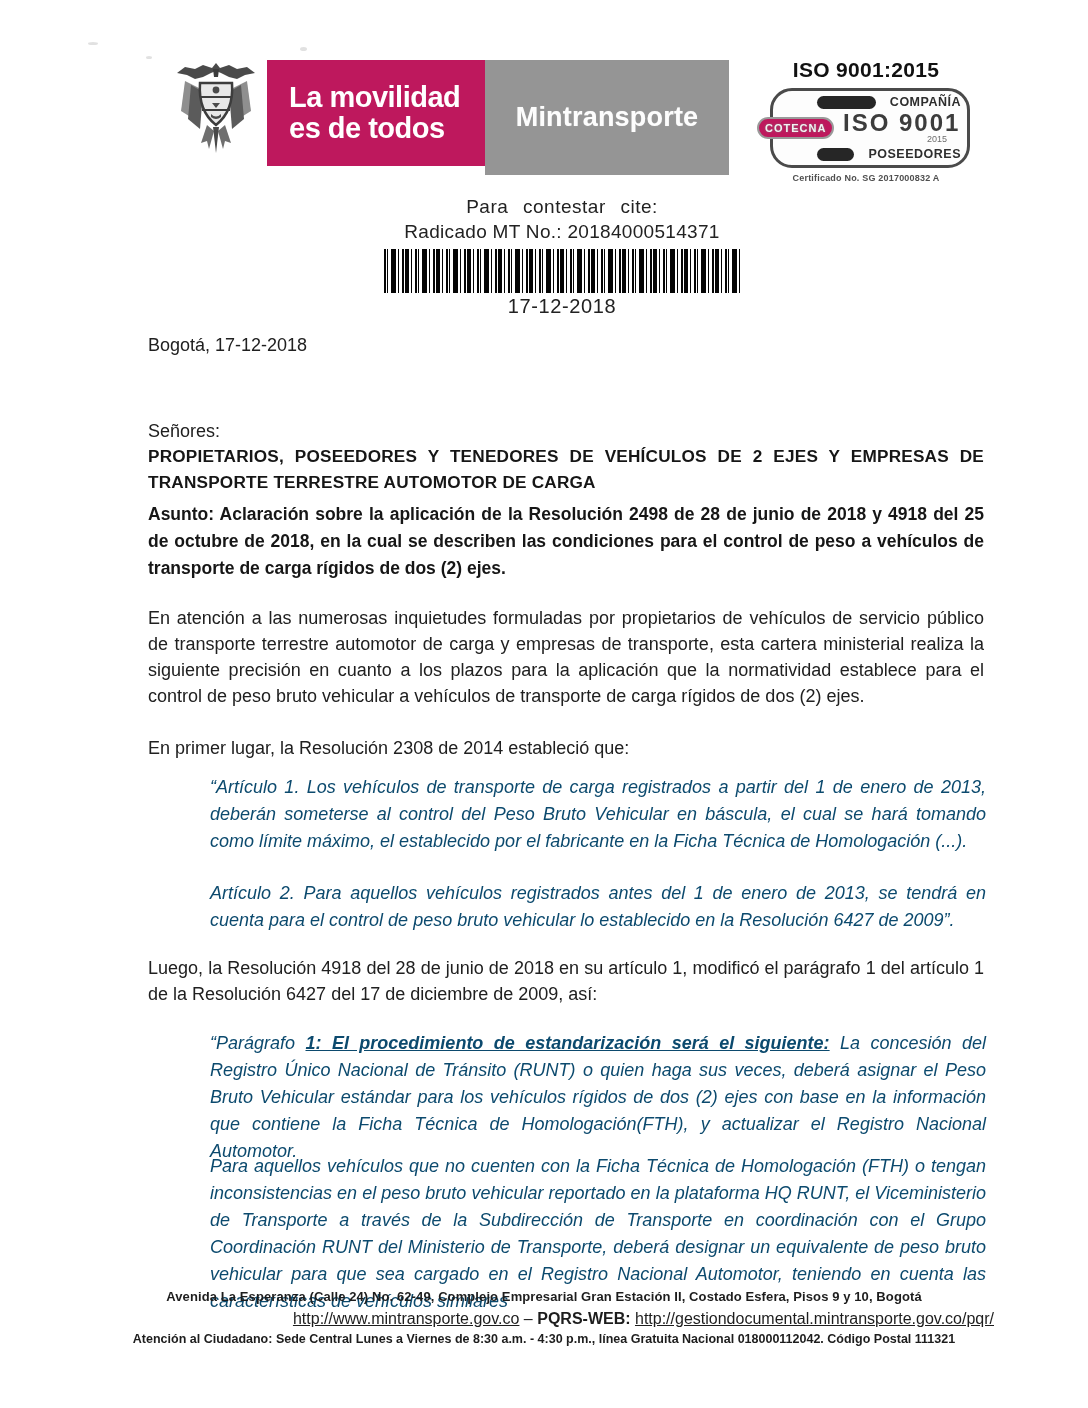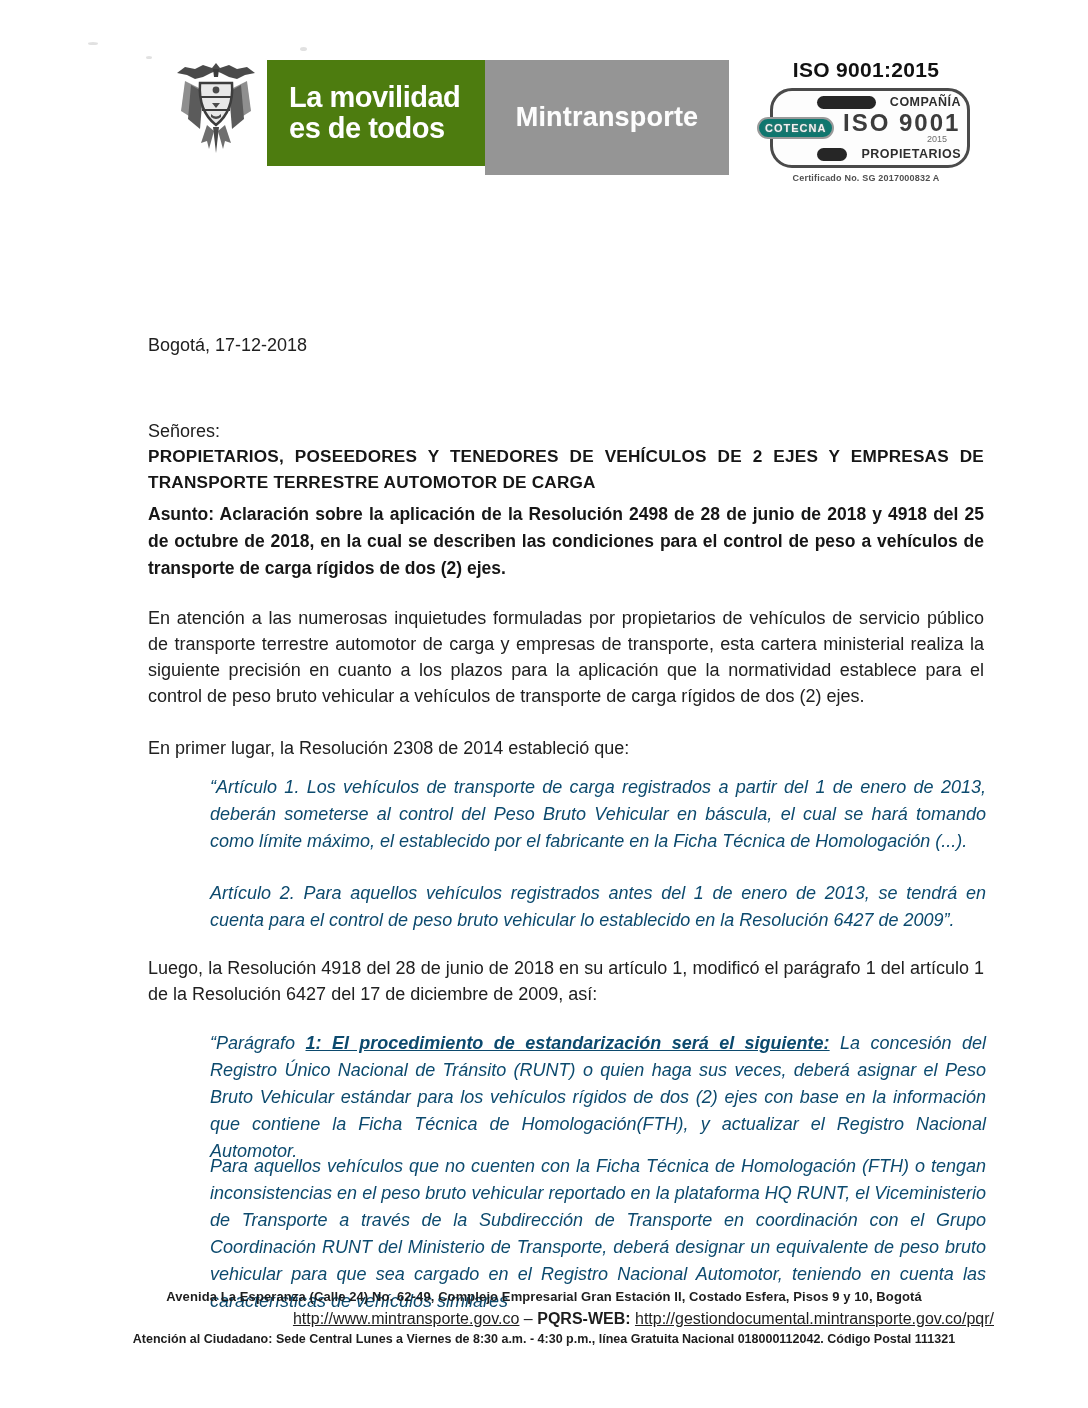--- a/index.html
+++ b/index.html
@@ -4,31 +4,31 @@
 <style>
   * { margin:0; padding:0; box-sizing:border-box; }
   html,body { width:1088px; height:1408px; background:#ffffff; }
   body { font-family:"Liberation Sans", sans-serif; color:#1f1f1f; position:relative;
          -webkit-font-smoothing:antialiased; }
   .page { position:absolute; inset:0; background:#fff; }
 
   
   .masthead { position:absolute; top:58px; left:165px; right:112px; height:118px; display:flex; align-items:flex-start; }
   .crest { width:102px; height:114px; flex:0 0 auto; display:flex; align-items:center; justify-content:center; }
-  .slogan-box { width:218px; height:106px; background:#4d7c0f; color:#fff; display:flex; flex-direction:column;
+  .slogan-box { width:218px; height:106px; background:#be185d; color:#fff; display:flex; flex-direction:column;
                 justify-content:center; padding-left:22px; font-weight:bold; font-size:29px; line-height:1.08;
                 letter-spacing:-0.5px; margin-top:2px; }
   .ministry-box { width:244px; height:115px; background:#959595; color:#fdfdfd; display:flex; align-items:center;
                   justify-content:center; font-weight:bold; font-size:27px; letter-spacing:0.2px; margin-top:2px;
                   text-shadow:0 0 1px rgba(255,255,255,.4); }
   .iso-block { margin-left:auto; width:220px; text-align:center; }
   .iso-title { font-weight:bold; font-size:21px; color:#111; letter-spacing:0.3px; }
   .iso-pill { position:relative; margin-top:6px; margin-left:14px; width:200px; height:80px;
               border:3px solid #4a4a4a; border-radius:22px; background:#fdfdfd; }
-  .cotecna-badge { position:absolute; left:-16px; top:50%; transform:translateY(-50%); background:#0f766e;
+  .cotecna-badge { position:absolute; left:-16px; top:50%; transform:translateY(-50%); background:#be185d;
                    border:2px solid #9a9a9a; border-radius:12px; color:#f2f2f2; font-weight:bold; font-size:11px;
                    padding:3px 6px; letter-spacing:1px; text-shadow:0 0 2px #808080; }
   .iso-rows { position:absolute; left:44px; right:6px; top:4px; bottom:4px; display:flex; flex-direction:column;
               justify-content:space-between; }
   .iso-row { display:flex; align-items:center; gap:14px; }
   .iso-bar { display:inline-block; width:64px; height:13px; background:#262626; border-radius:7px; }
   .iso-row-label { font-weight:bold; font-size:12.5px; color:#2e2e2e; letter-spacing:0.5px; }
   .iso-big { font-size:24px; font-weight:bold; color:#3c3c3c; letter-spacing:2px; text-align:left; padding-left:26px; line-height:0.9; }
   .iso-year { font-size:9px; color:#6d6d6d; text-align:right; padding-right:14px; margin-top:-4px; }
   .iso-cert-no { margin-top:5px; font-size:9px; color:#4f4f4f; font-weight:bold; letter-spacing:0.2px; }
@@ -115,28 +115,34 @@
         <span class="cotecna-badge">COTECNA</span>
         <div class="iso-rows">
           <div class="iso-row">
             <span class="iso-bar"></span>
             <span class="iso-row-label">COMPAÑÍA</span>
           </div>
           <div class="iso-big">ISO 9001</div>
           <div class="iso-year">2015</div>
           <div class="iso-row">
             <span class="iso-bar"></span>
-            <span class="iso-row-label">PROPIETARIOS</span>
+            <span class="iso-row-label">POSEEDORES</span>
           </div>
         </div>
       </div>
       <div class="iso-cert-no">Certificado No. SG 2017000832 A</div>
     </div>
   </header>
 
+  <section class="radicado">
+    <div class="radicado-line1">Para contestar cite:</div>
+    <div class="radicado-line2">Radicado MT No.: 20184000514371</div>
+    <div class="barcode"></div>
+    <div class="radicado-date">17-12-2018</div>
+  </section>
 
   <main>
 
     <p class="para single" style="top:332px;">Bogotá, 17-12-2018</p>
 
     <p class="para single" style="top:418px;">Señores:</p>
 
     <p class="para bold-block recipients" style="top:443px;">PROPIETARIOS, POSEEDORES Y TENEDORES DE VEHÍCULOS DE 2 EJES Y EMPRESAS DE TRANSPORTE TERRESTRE AUTOMOTOR DE CARGA</p>
 
     <p class="para bold-block" style="top:501px; line-height:27px;">Asunto: Aclaración sobre la aplicación de la Resolución 2498 de 28 de junio de 2018 y 4918 del 25 de octubre de 2018, en la cual se describen las condiciones para el control de peso a vehículos de transporte de carga rígidos de dos (2) ejes.</p>

